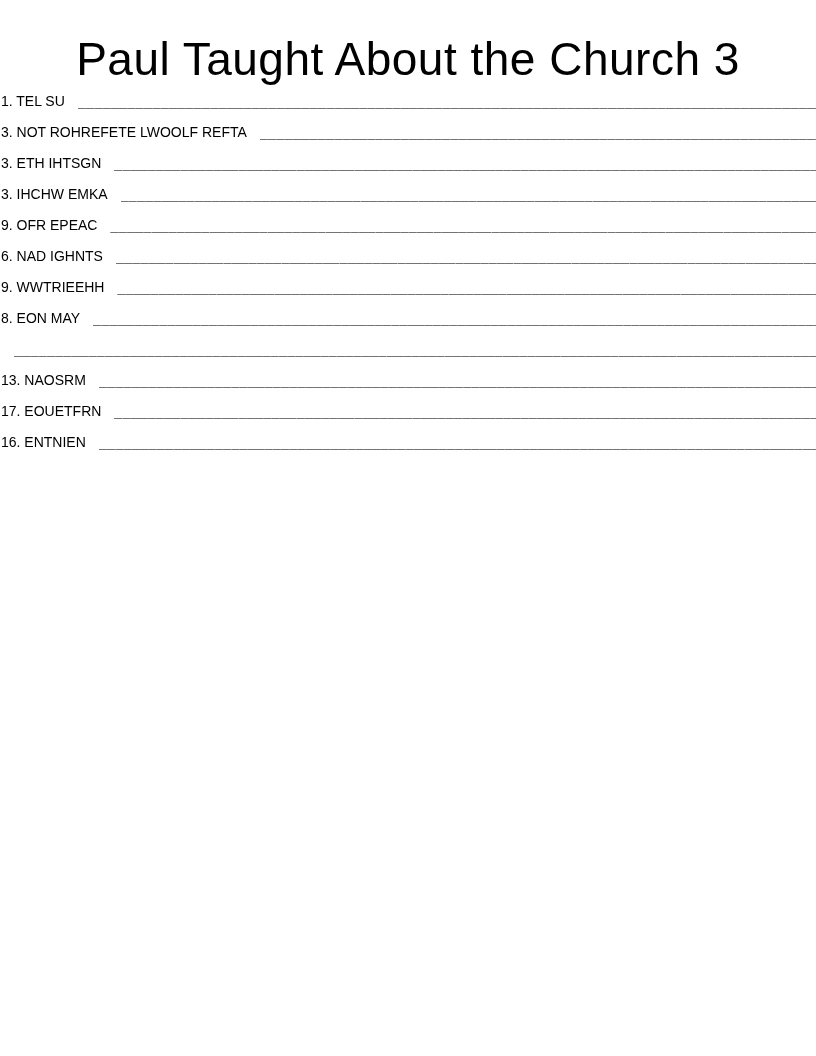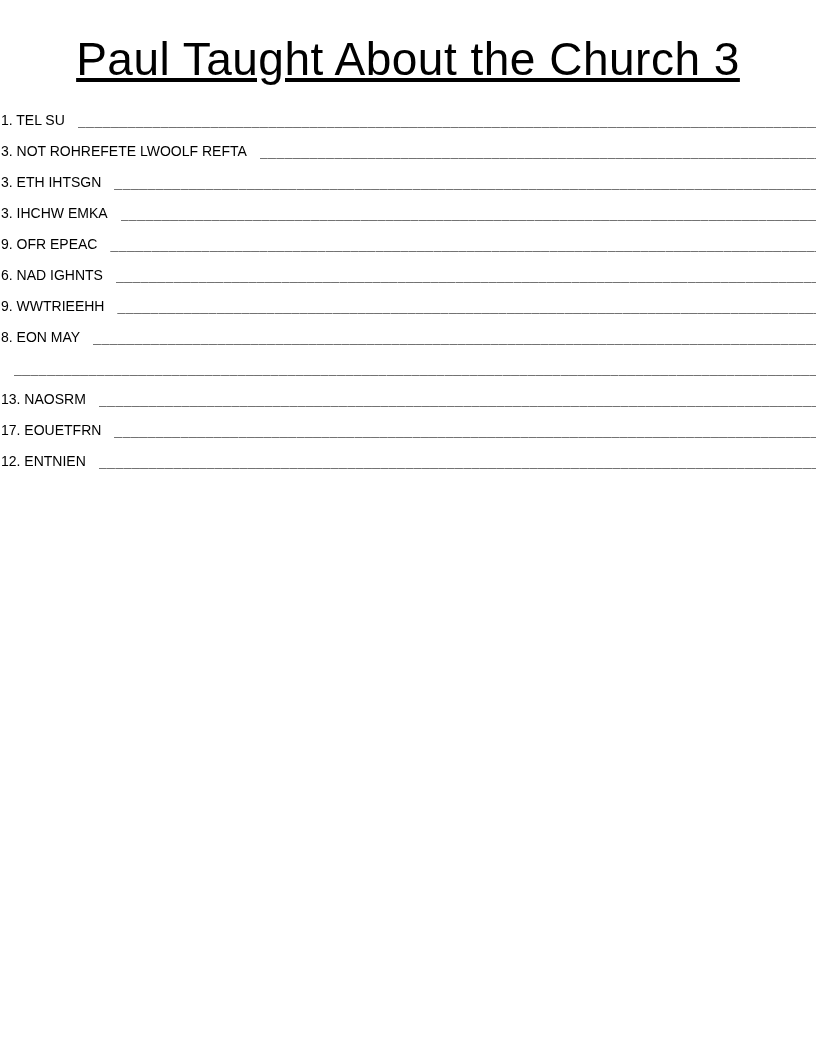--- a/index.html
+++ b/index.html
@@ -16,24 +16,22 @@
   }
   .page-title {
     margin: 0;
     padding-top: 33px;
     font-size: 46px;
     font-weight: 400;
     text-align: center;
     letter-spacing: 0.5px;
     color: #000000;
     line-height: 1.15;
-    text-decoration: underline;
   }
   .worksheet-list {
-    margin-top: 19px;
     padding-left: 1px;
   }
   .scramble-row {
     display: flex;
     align-items: baseline;
     height: 31px;
     font-size: 14px;
   }
   .scramble-row > span {
     line-height: 31px;
@@ -106,16 +104,16 @@
     <span class="scramble-label">13. NAOSRM</span>
     <span class="answer-blank-line">____________________________________________________________________________________________________________________________________________________________________________________________________________________________</span>
   </div>
 
   <div class="scramble-row">
     <span class="scramble-label">17. EOUETFRN</span>
     <span class="answer-blank-line">____________________________________________________________________________________________________________________________________________________________________________________________________________________________</span>
   </div>
 
   <div class="scramble-row">
-    <span class="scramble-label">12. ENTNIEN</span>
+    <span class="scramble-label">16. ENTNIEN</span>
     <span class="answer-blank-line">____________________________________________________________________________________________________________________________________________________________________________________________________________________________</span>
   </div>
 </main>
 
 </body></html>

